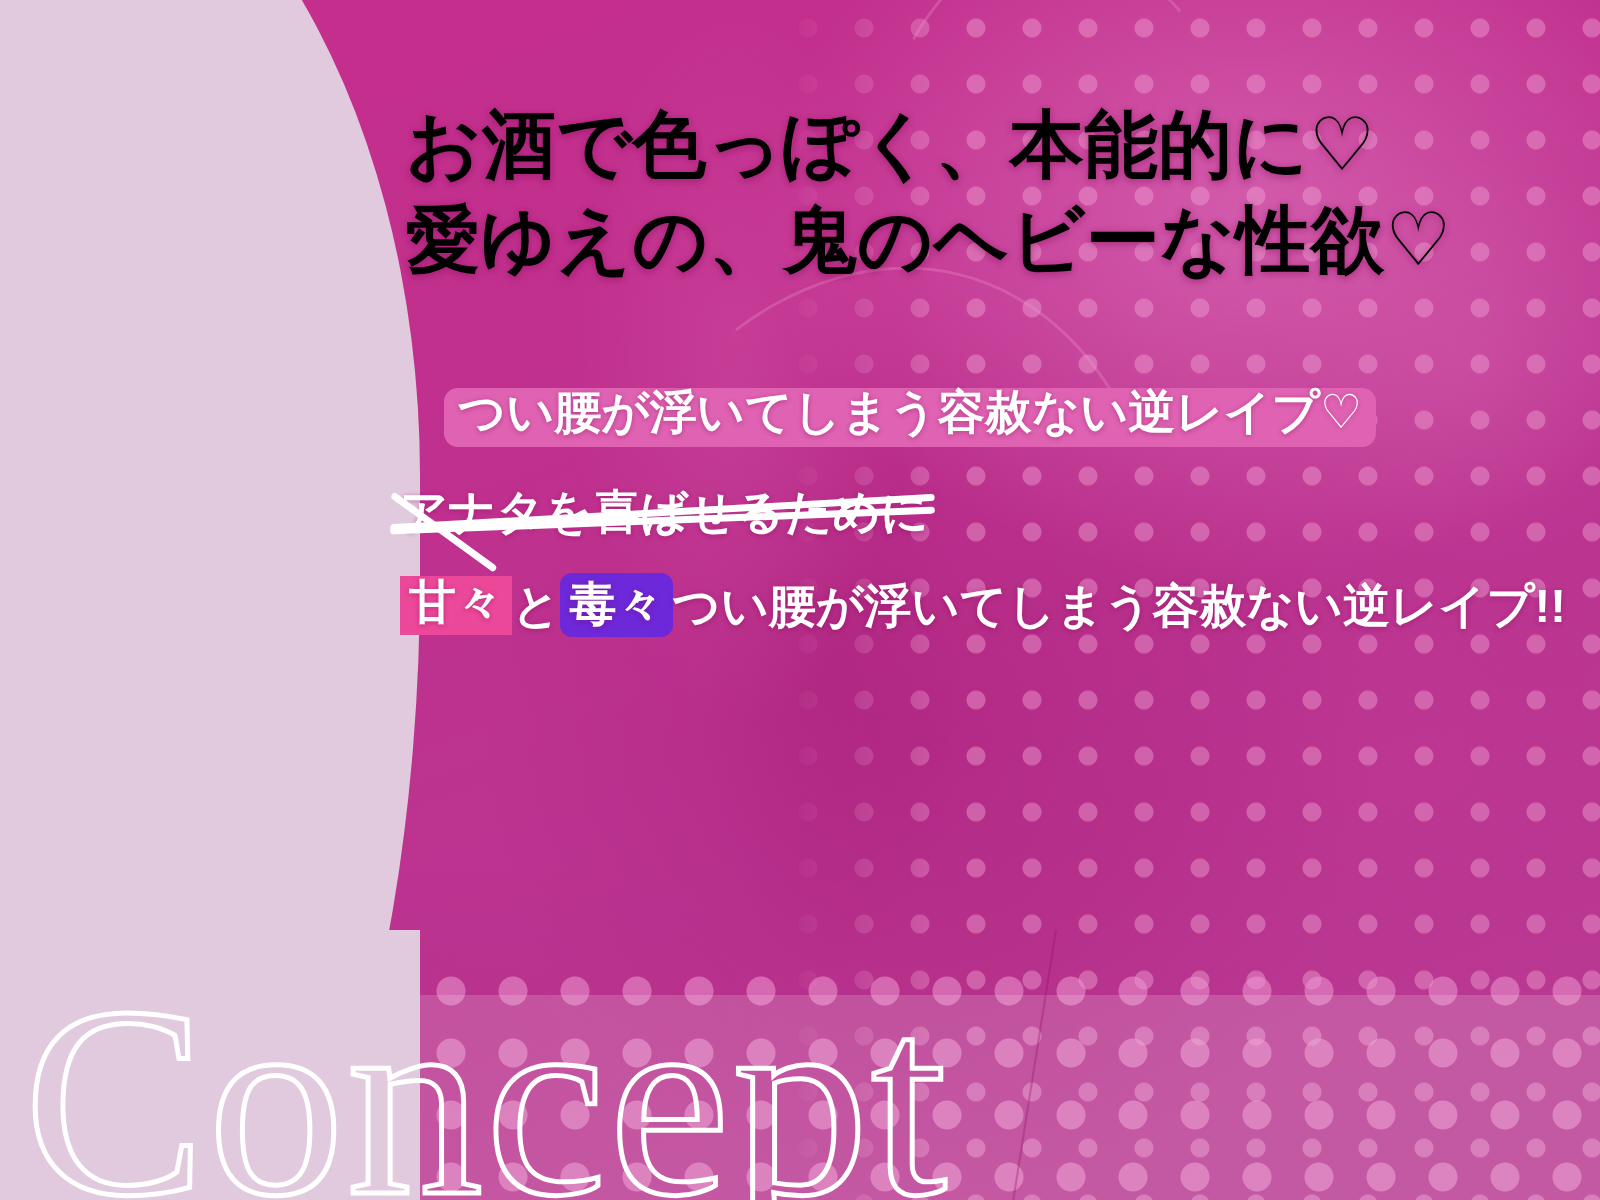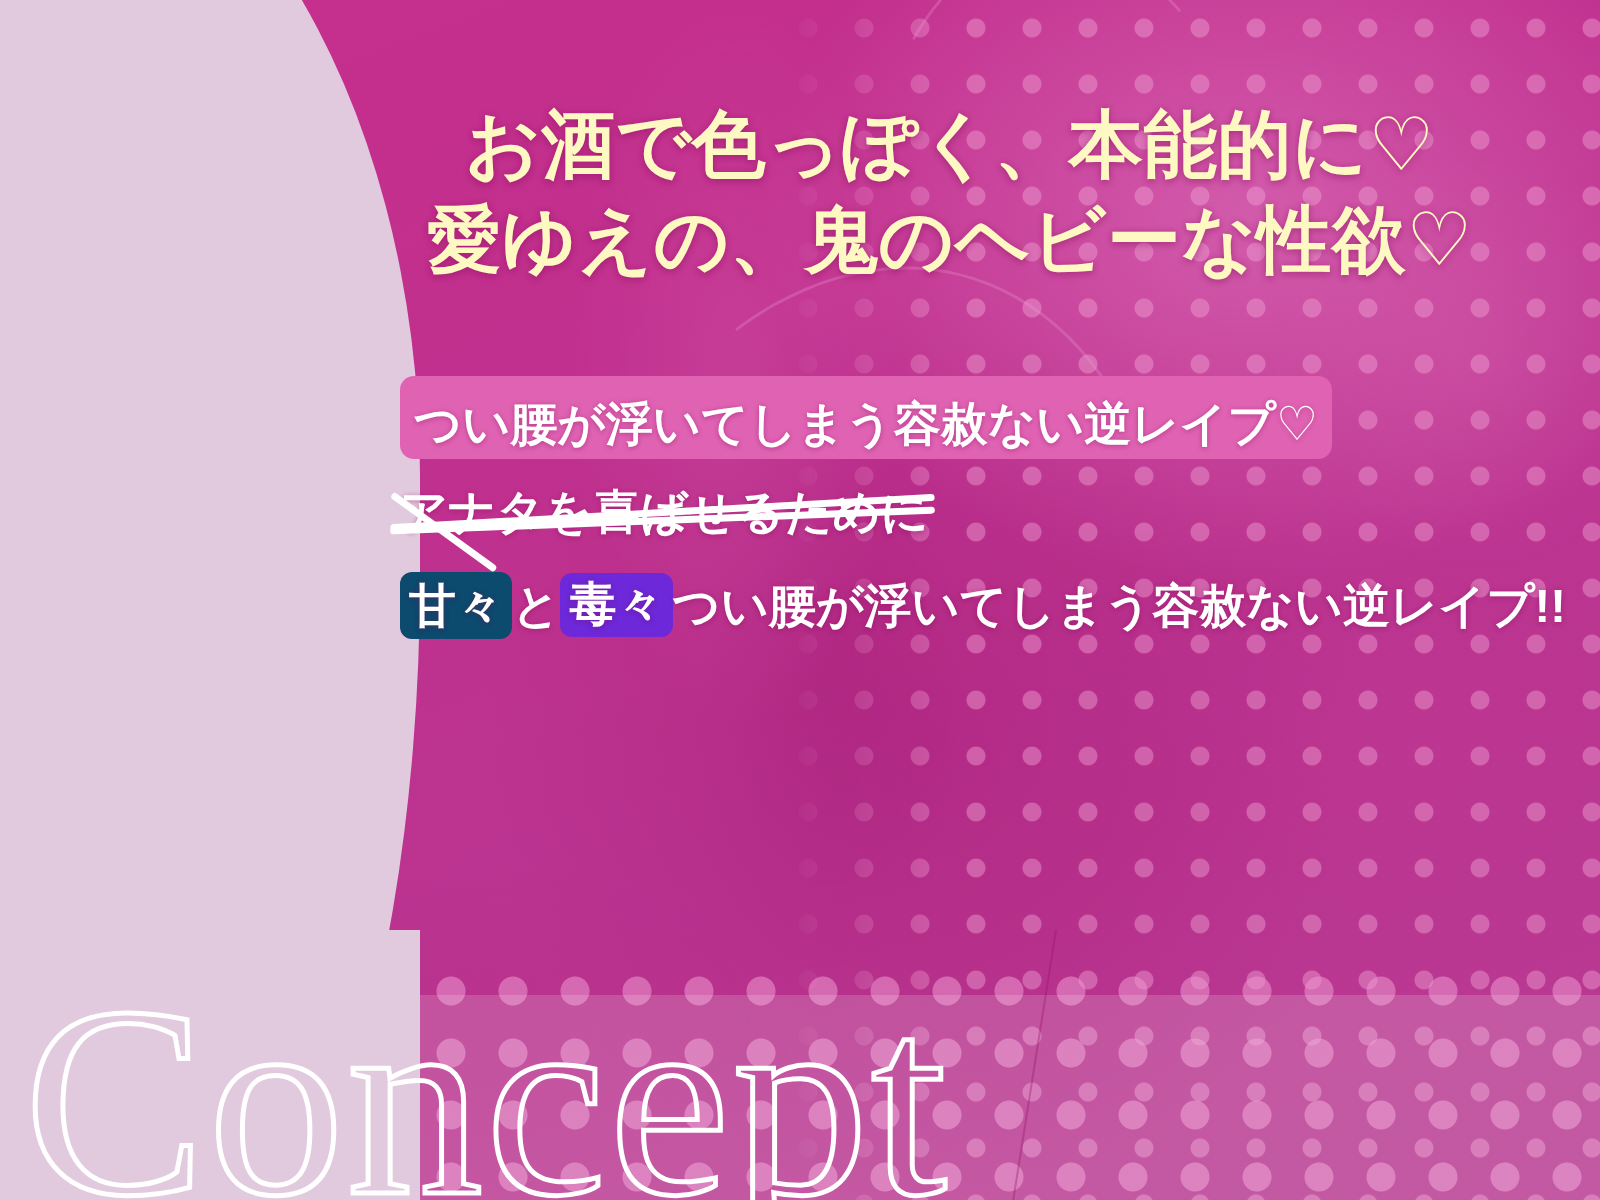--- a/index.html
+++ b/index.html
@@ -119,25 +119,24 @@
     left: 0px;
     top: 930px;
     width: 420px;
     height: 280px;
     background: #e2cade;
   }
 
   
   .headline {
     position: absolute;
-    left: 390px;
+    left: 406px;
     top: 98px;
     width: 1120px;
-    text-align: center;
-    color: #fef9c3;
+    color: #000000;
     font-size: 74px;
     font-weight: bold;
     line-height: 1.28;
     letter-spacing: 0.005em;
     text-shadow:
       0 0 6px rgba(150,20,100,0.30),
       0 3px 7px rgba(120,10,80,0.28);
   }
   .headline-line { white-space: nowrap; }
 
@@ -158,35 +157,36 @@
     display: flex;
     align-items: center;
     white-space: nowrap;
     text-shadow:
       0 0 5px rgba(150,20,100,0.25),
       0 2px 5px rgba(120,10,80,0.22);
   }
 
   .hl {
     display: inline-block;
-    padding: 24px 14px 12px 14px;
+    padding: 0 14px 12px 14px;
     border-radius: 14px;
     background: #e063b3;
+    margin-left: 44px;
   }
   .hl-soft {
     display: inline-block;
     padding: 9px 10px 12px 10px;
     border-radius: 12px;
     background: #d968ad;
   }
   .hl-pinklight {
     display: inline-block;
-    padding: 10px 9px 10px 9px;
-    border-radius: 12px;
-    background: #0c4a6e;
+    padding: 2px 9px 10px 9px;
+    border-radius: 0;
+    background: #ec4899;
   }
   .hl-purple {
     display: inline-block;
     padding: 7px 9px 10px 9px;
     border-radius: 12px;
     background: #6d28d9;
   }
 
   .strike {
     position: relative;

